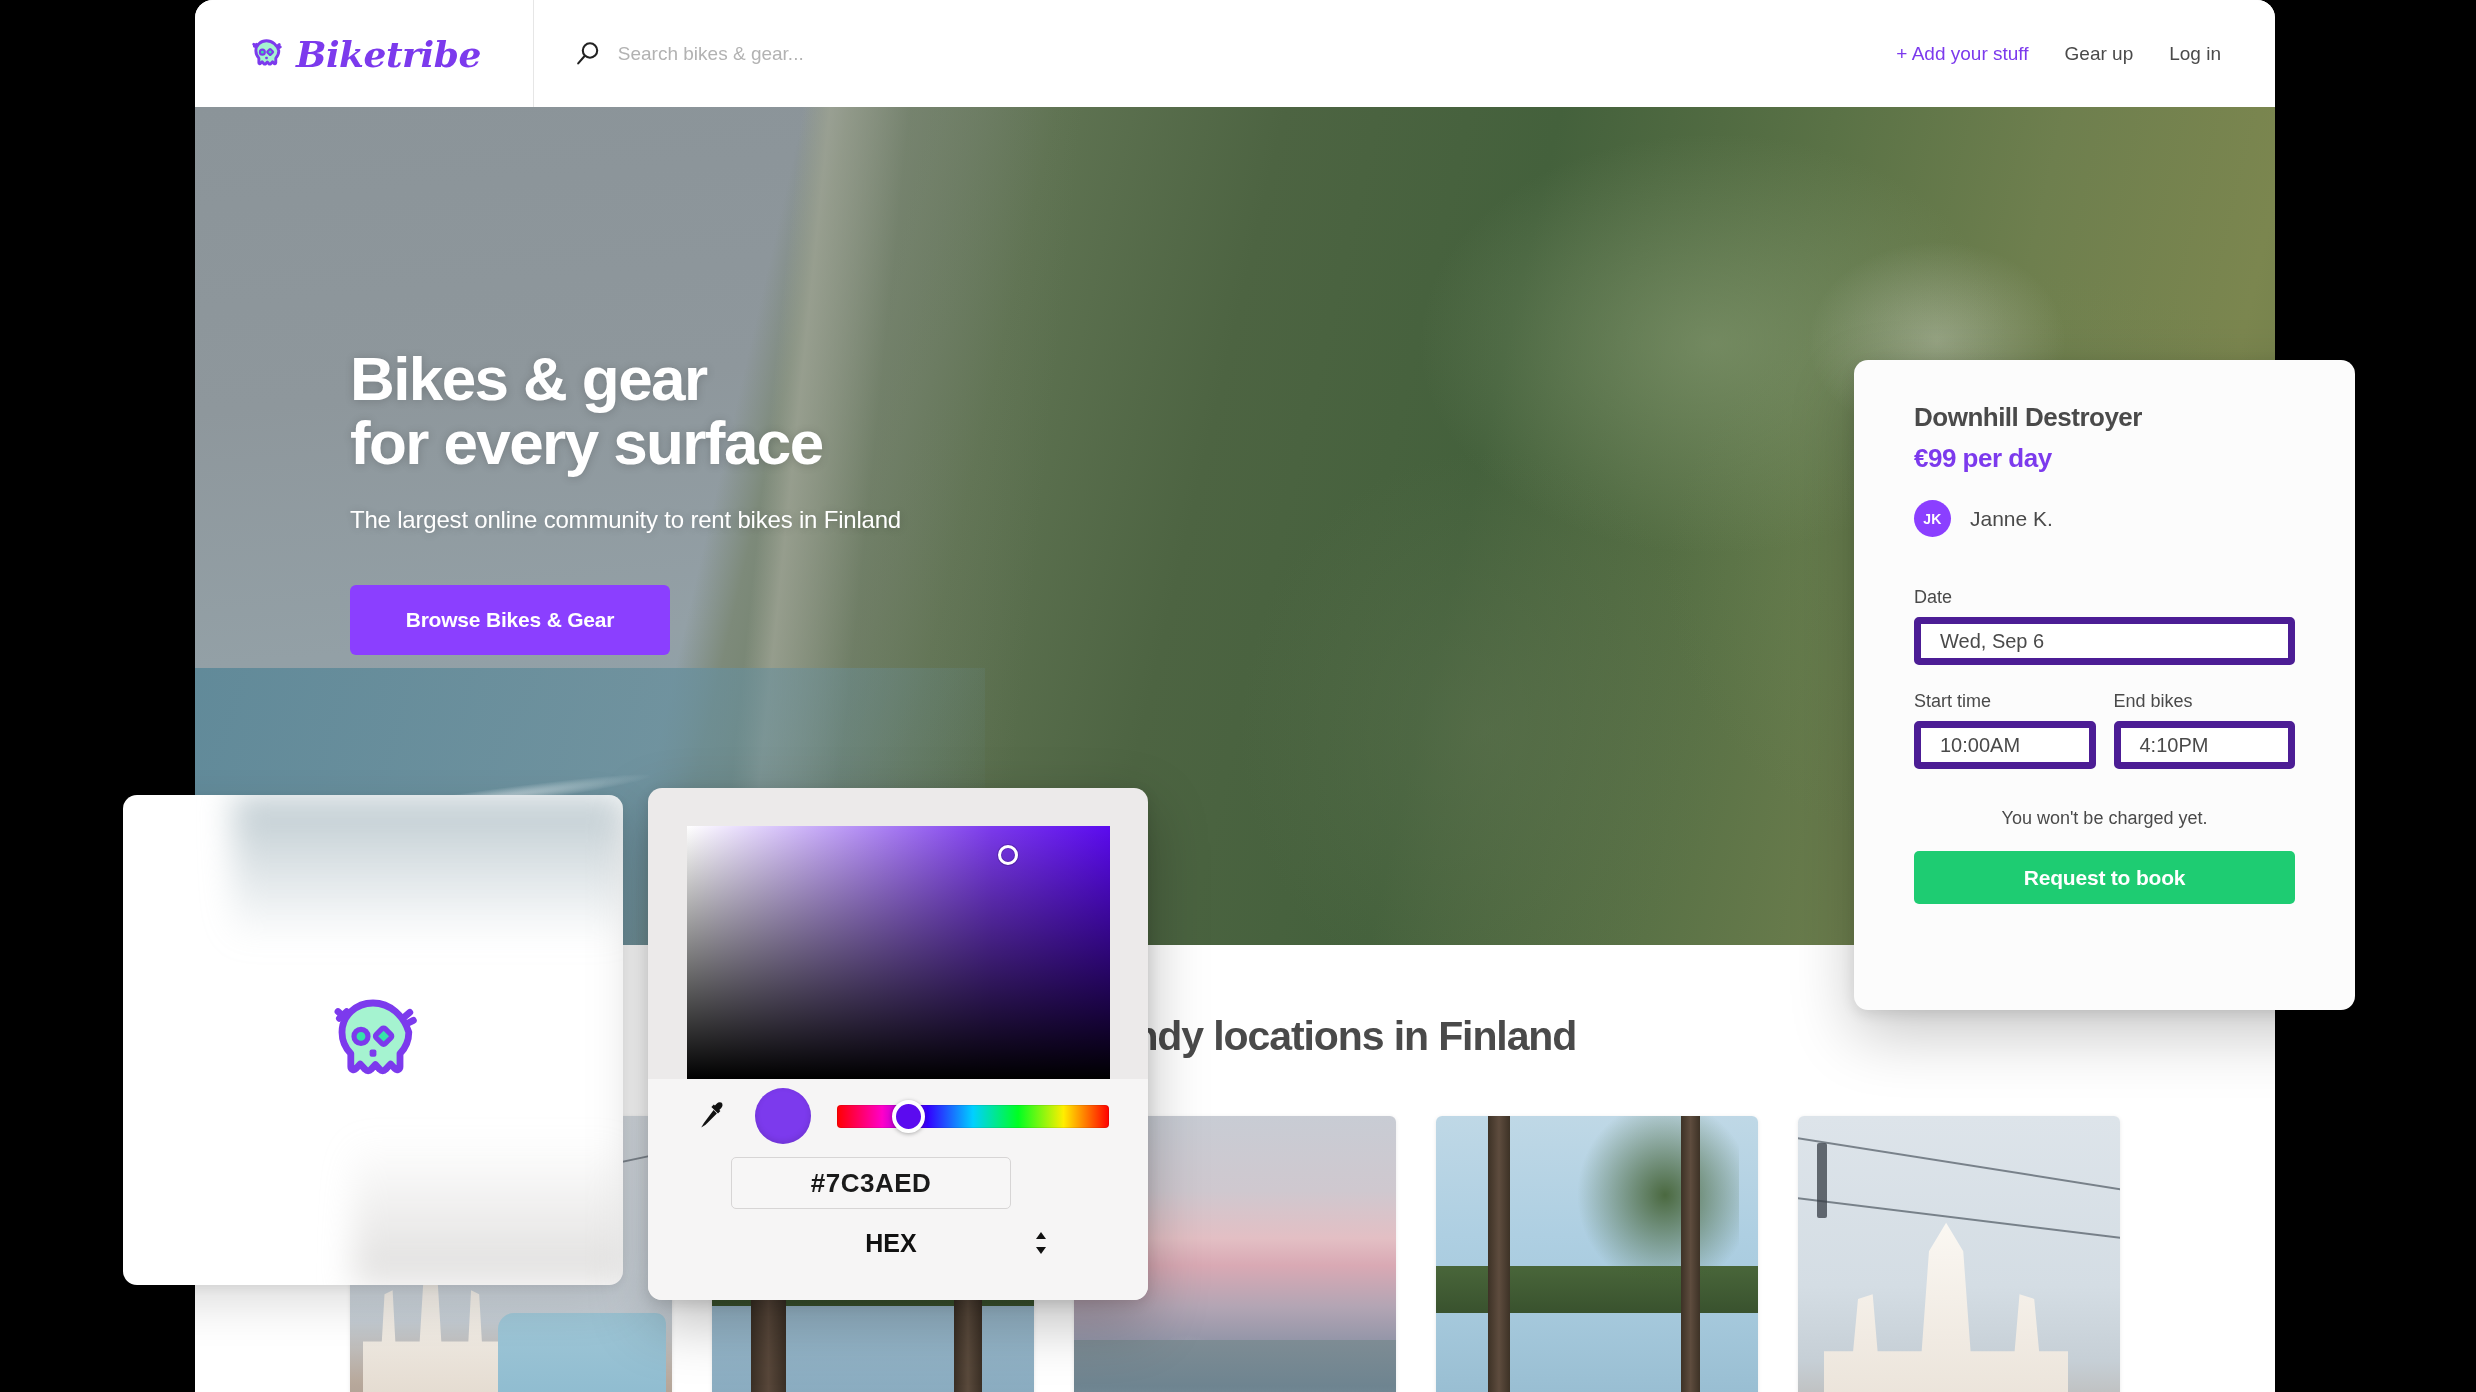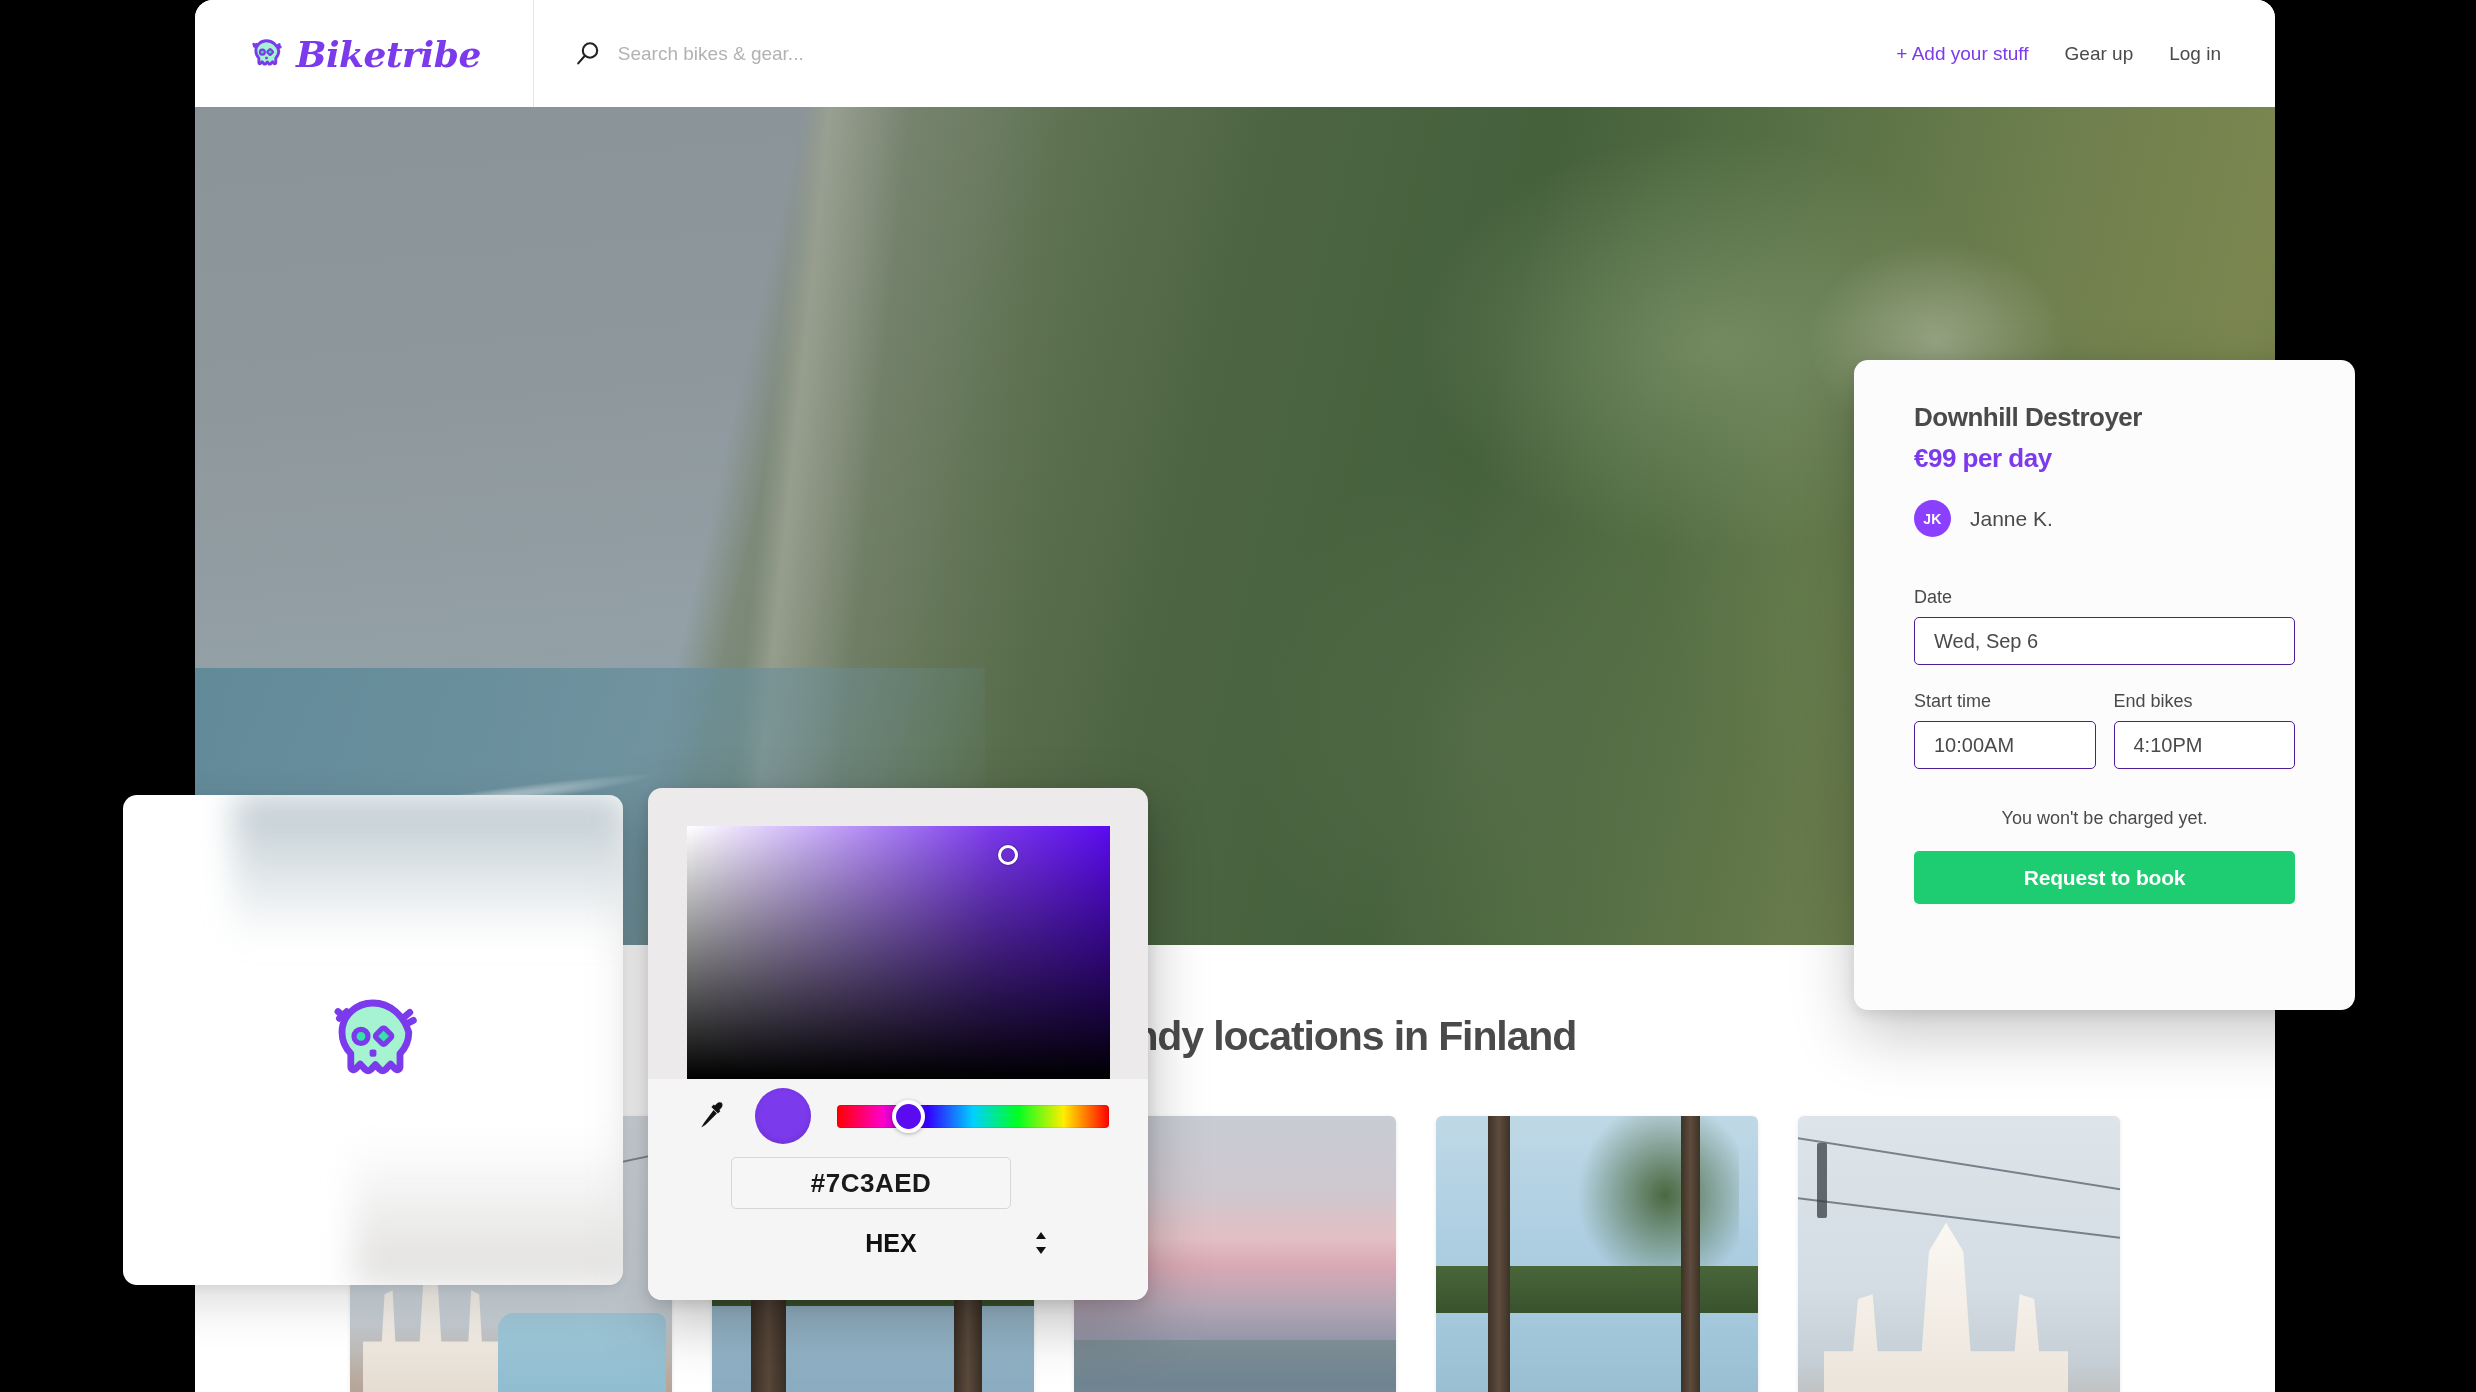--- a/index.html
+++ b/index.html
@@ -283,21 +283,21 @@
   #booking .b-price { margin-top: 10px; font-size: 26px; font-weight: bold; color: #7C3AED; letter-spacing: -.5px; }
   #booking .b-host { margin-top: 26px; display: flex; align-items: center; gap: 19px; }
   #booking .b-avatar {
     width: 37px; height: 37px; border-radius: 50%; background: #8B3FFF; color: #fff;
     display: flex; align-items: center; justify-content: center;
     font-size: 14px; font-weight: bold; letter-spacing: .4px;
   }
   #booking .b-hostname { font-size: 21px; color: #4a4a4a; }
   #booking .fld-label { font-size: 18px; color: #4a4a4a; }
   #booking .fld {
-    margin-top: 9px; height: 48px; border: 1px solid #4c1d95; border-radius: 5px;
+    margin-top: 9px; height: 48px; border: 7px solid #4c1d95; border-radius: 5px;
     background: #fff; display: flex; align-items: center; padding-left: 19px;
     font-size: 20px; color: #4a4a4a;
   }
   #booking .date-group { margin-top: 50px; }
   #booking .times { margin-top: 26px; display: flex; gap: 18px; }
   #booking .times > div { flex: 1; }
   #booking .note { margin-top: 39px; text-align: center; font-size: 18px; color: #4a4a4a; }
   #booking .book-btn {
     margin-top: 22px; width: 100%; height: 53px; border: none; border-radius: 5px;
     background: #1ECC72; color: #fff; font-size: 21px; font-weight: bold; cursor: pointer;
@@ -345,20 +345,28 @@
 
     <div class="hero">
       <div class="hero-bg">
         <div class="hero-sky"></div>
         <div class="hero-mtn"></div>
         <div class="hero-ridge"></div>
         <div class="hero-rock2"></div>
         <div class="hero-rock"></div>
         <div class="hero-sea"></div>
         <div class="hero-surf"></div>
+      </div>
+      <div class="hero-content">
+        <div class="hero-h1">
+          <div>Bikes &amp; gear</div>
+          <div>for every surface</div>
+        </div>
+        <div class="hero-sub">The largest online community to rent bikes in Finland</div>
+        <button class="hero-btn">Browse Bikes &amp; Gear</button>
       </div>
     </div>
 
     <div class="locs">
       <div class="locs-h2">Rent from handy locations in Finland</div>
       <div class="loc-row">
         <div class="loc-card">
           <div class="ph thumb-cathedral-tram">
             <div class="wire"></div>
               <div class="tram"></div>

